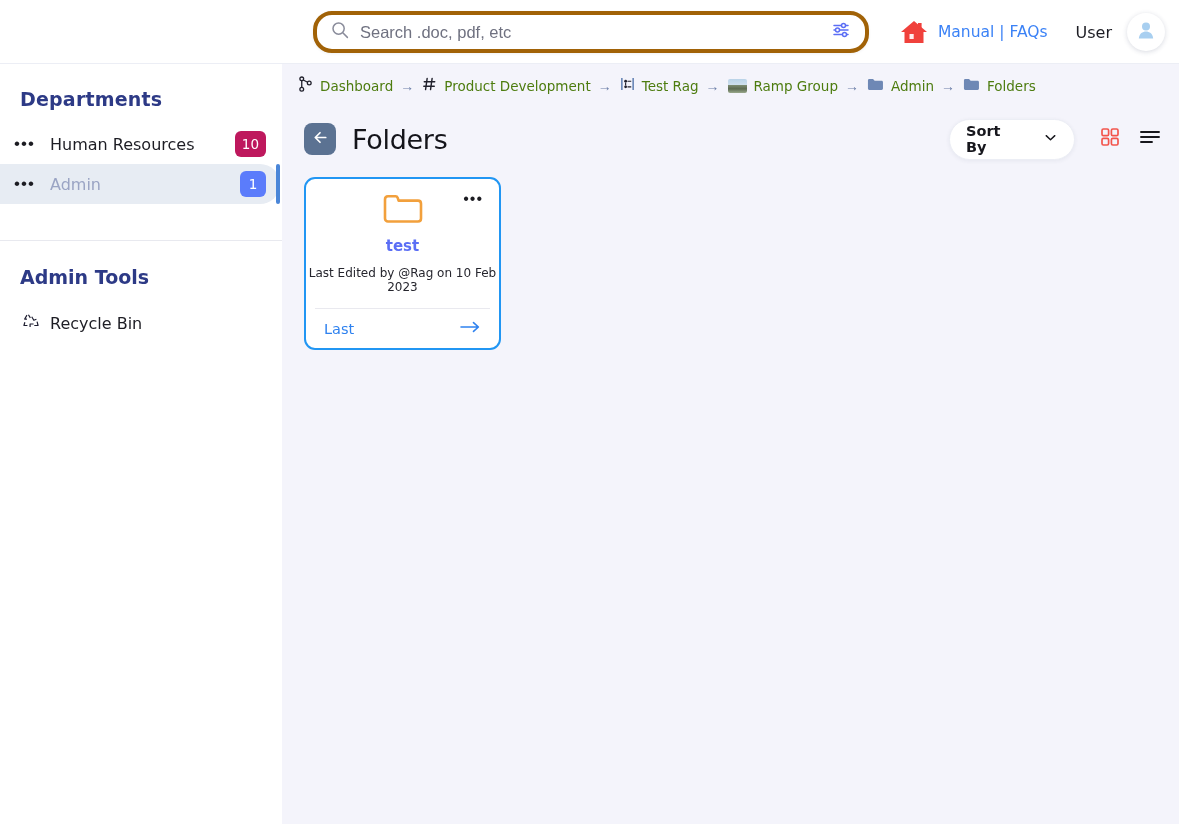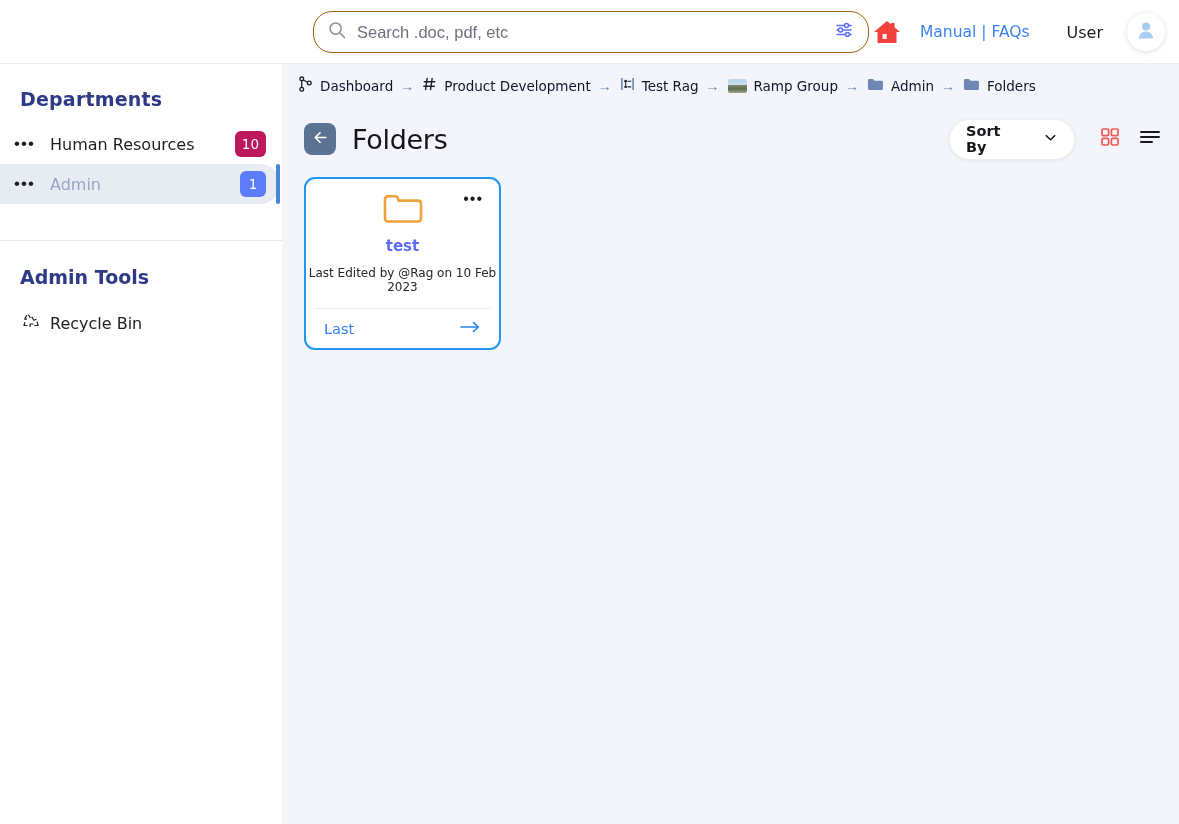--- a/index.html
+++ b/index.html
@@ -22,34 +22,34 @@
   .logo-text {
     font-size: 25px; font-weight: bold; color: #2a3a7c;
     letter-spacing: -0.5px; margin-left: 2px; position: relative;
     font-family: "DejaVu Sans", sans-serif;
   }
   .logo-text .accent { color: #d6232b; }
 
   .search-wrap {
     position: absolute; left: 313px; top: 11px;
     width: 556px; height: 42px;
-    background: #ffffff; border: 1px solid #a16207; border-radius: 19px;
+    background: #ffffff; border: 4px solid #a16207; border-radius: 19px;
     box-shadow: 0 1px 3px rgba(40,50,90,0.07);
     display: flex; align-items: center; padding: 0 14px;
   }
   .search-input {
     border: none; outline: none; flex: 1 1 auto; height: 38px;
     font-size: 16.5px; color: #3b3b47; background: transparent;
     font-family: "Liberation Sans", sans-serif; margin-left: 11px;
   }
   .search-input::placeholder { color: #6f7180; }
 
   .header-right {
     position: absolute; right: 14px; top: 0; height: 64px;
-    display: flex; align-items: center; gap: 12px;
+    display: flex; align-items: center; gap: 3px;
   }
   .home-icon { margin-right: 6px; display: flex; align-items: center; }
   .manual-faq { font-size: 15.5px; color: #3b82f6; white-space: nowrap;
     font-family: "DejaVu Sans", sans-serif; }
   .manual-faq .sep { color: #3b82f6; }
   .user-label { font-size: 16px; color: #1d1d24; margin-left: 25px; margin-right: 12px;
     font-family: "DejaVu Sans", sans-serif;}
   .avatar {
     width: 38px; height: 38px; border-radius: 50%;
     background: #ffffff; box-shadow: 0 1px 5px rgba(40,50,90,0.18);
@@ -106,21 +106,21 @@
   .main {
     position: absolute; left: 282px; top: 64px; width: 897px; height: 760px;
     background: #f4f4fb;
   }
   .breadcrumb {
     display: flex; align-items: center; padding: 12px 0 0 16px; gap: 0px;
     flex-wrap: nowrap;
   }
   .crumb { display: flex; align-items: center; }
   .crumb-label {
-    font-size: 13.5px; color: #0f172a; margin-left: 7px; white-space: nowrap;
+    font-size: 13.5px; color: #4d7c0f; margin-left: 7px; white-space: nowrap;
     font-family: "DejaVu Sans", sans-serif;
   }
   .crumb-arrow { color: #6b7ea8; font-size: 14px; margin: 0 8px 0 7px; }
   .thumb {
     width: 19px; height: 14px; border-radius: 2px; overflow: hidden;
     background: linear-gradient(#b9d3e8 0%, #cfe0ee 42%, #7d8c72 43%, #5d6b52 70%, #9aa98c 100%);
     display: block;
   }
 
   .page-head {

